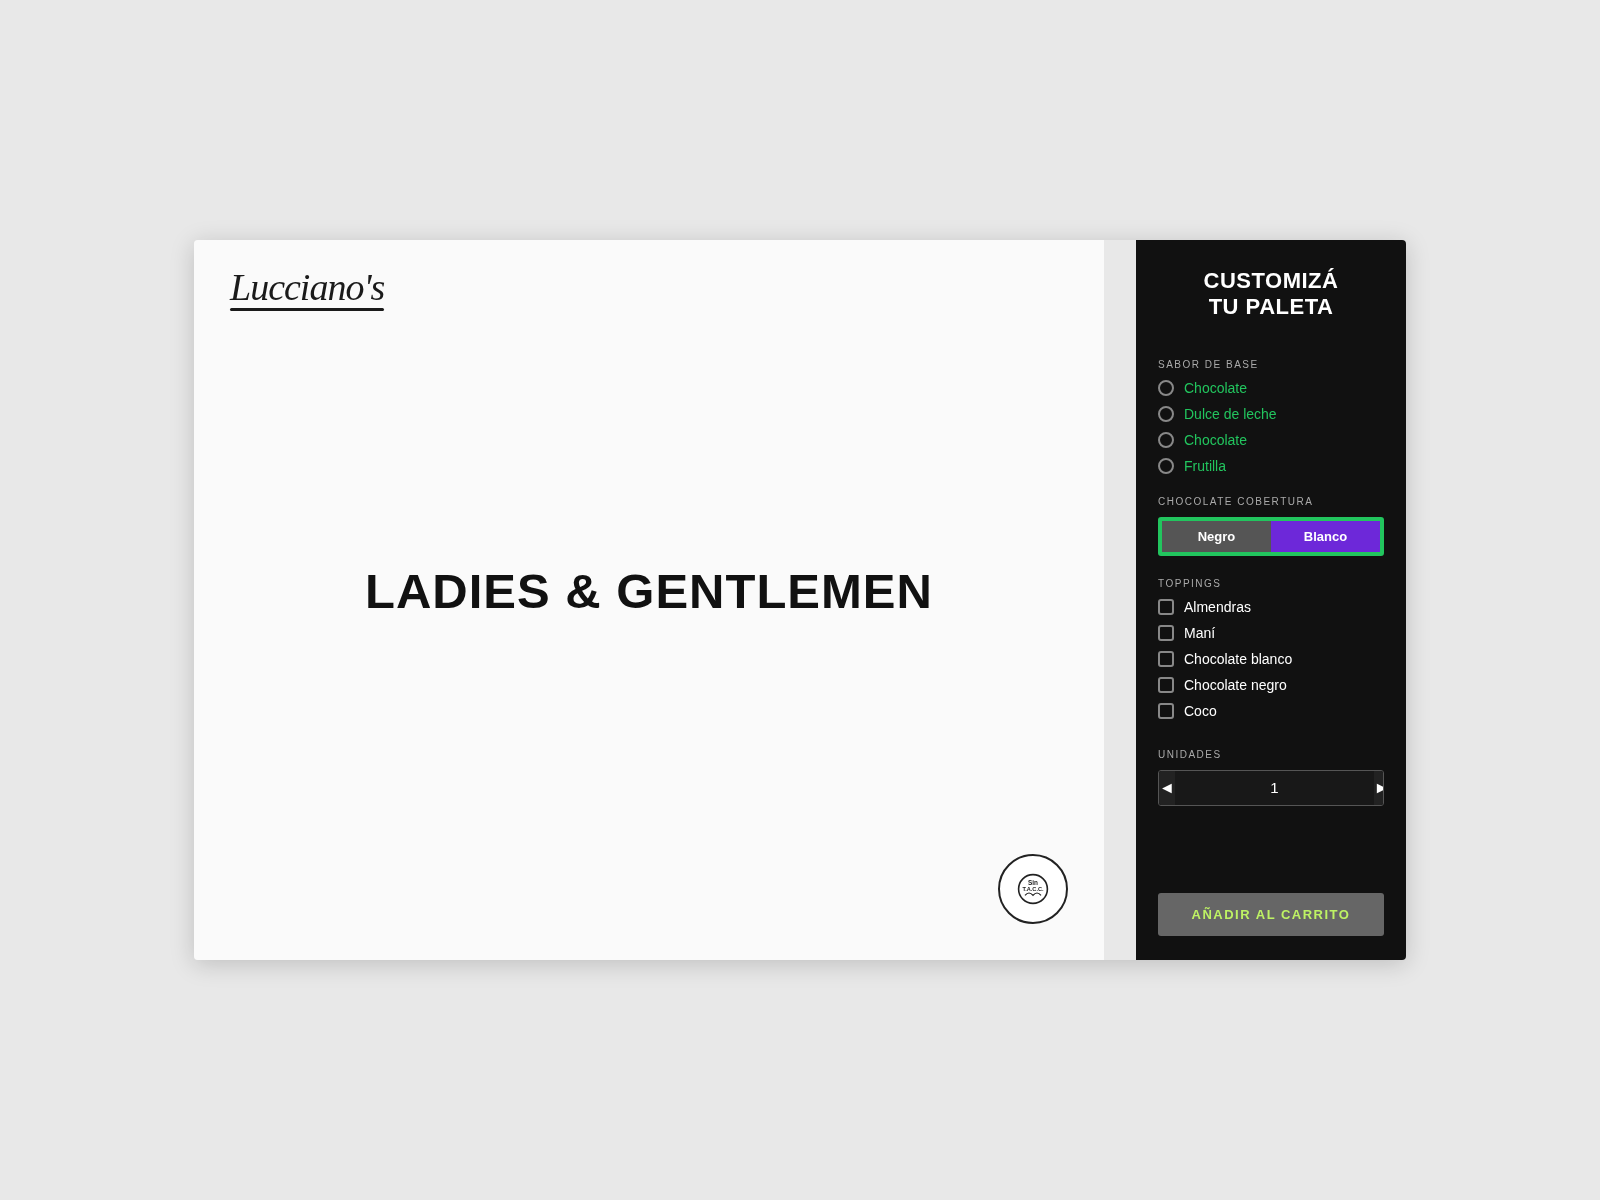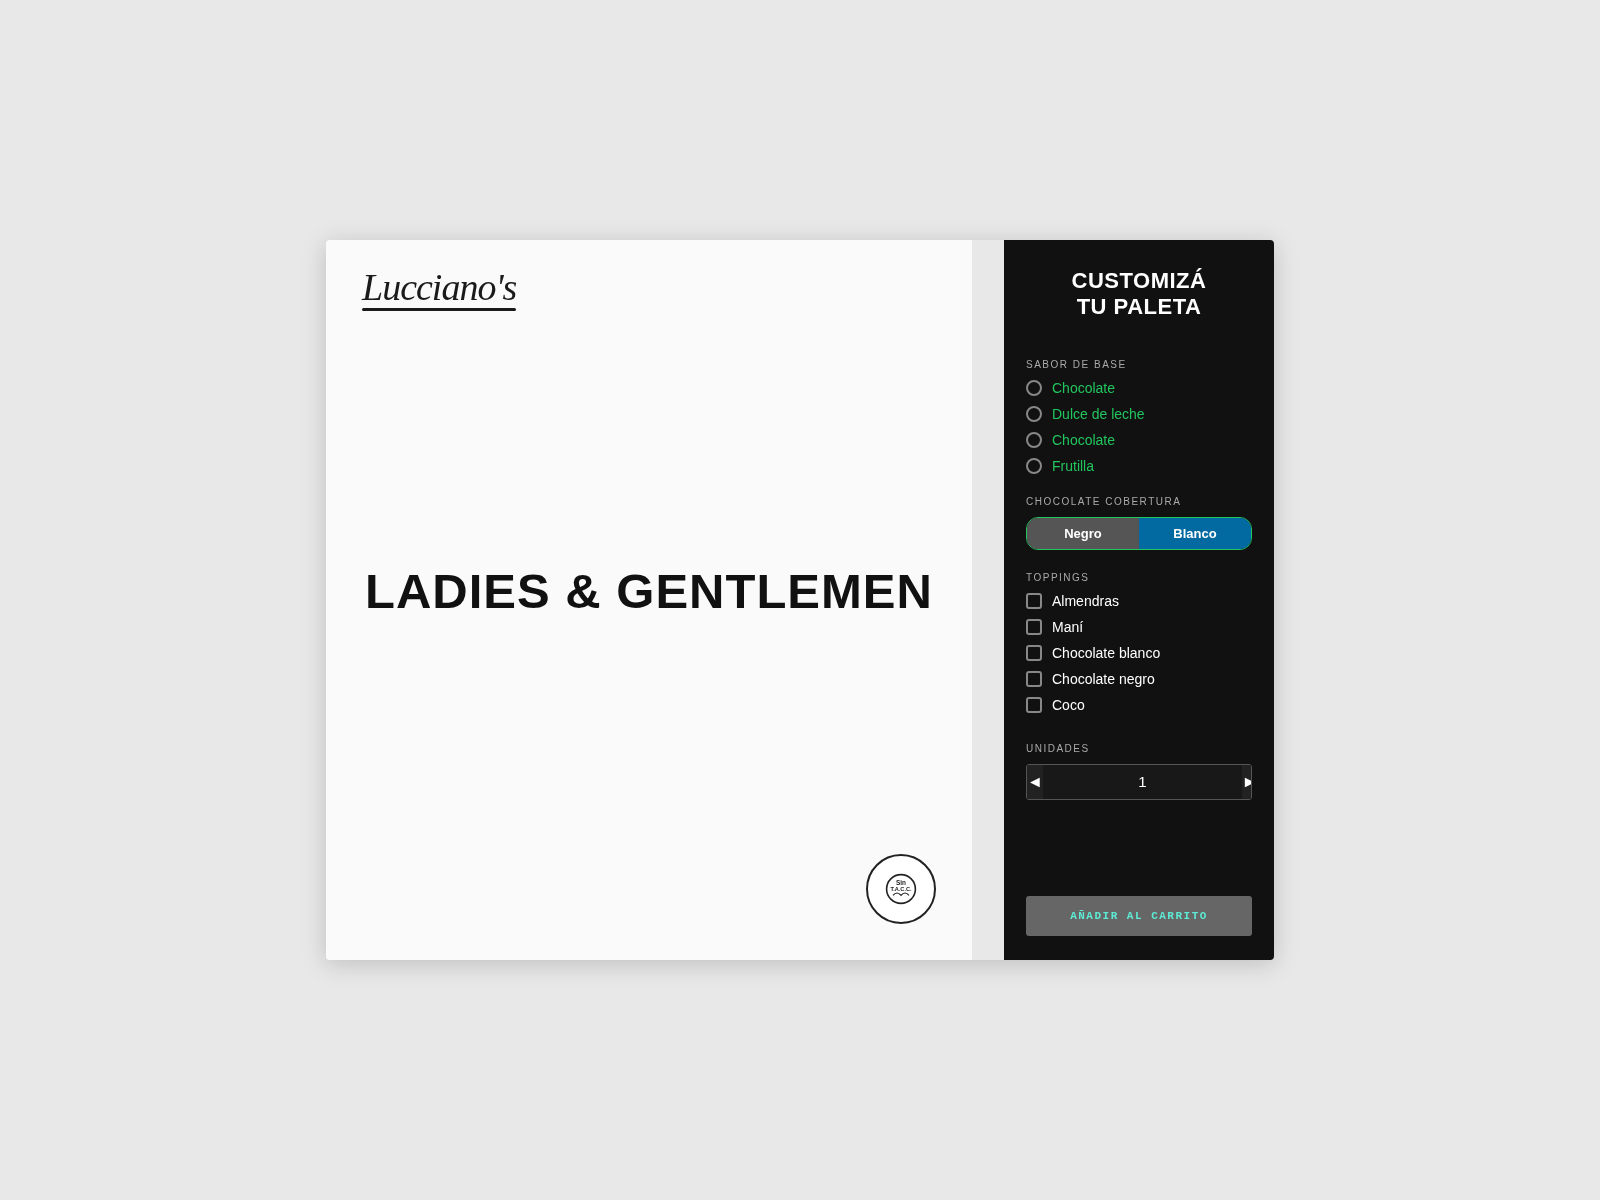--- a/index.html
+++ b/index.html
@@ -5,21 +5,21 @@
     * { box-sizing: border-box; margin: 0; padding: 0; }
     body {
       background: #e8e8e8;
       display: flex;
       justify-content: center;
       align-items: center;
       min-height: 100vh;
       font-family: Arial, sans-serif;
     }
     .outer-container {
-      width: 948px;
+      width: 1212px;
       height: 720px;
       display: flex;
       border-radius: 4px;
       overflow: hidden;
       box-shadow: 0 4px 24px rgba(0,0,0,0.18);
       gap: 32px;
     }
     .left-panel {
       background: #fafafa;
       flex: 1;
@@ -137,40 +137,40 @@
       background: transparent;
       flex-shrink: 0;
     }
     .radio-label {
       font-size: 14px;
       color: #22c55e;
     }
     .toggle-group {
       display: flex;
       margin-bottom: 18px;
-      border-radius: 12px;
+      border-radius: 3px;
       overflow: hidden;
-      border: 1px solid #22c55e;
+      border: 4px solid #22c55e;
     }
     .toggle-btn {
       flex: 1;
       padding: 8px 0;
       font-size: 13px;
       font-weight: bold;
       text-align: center;
       cursor: pointer;
       border: none;
       outline: none;
     }
     .toggle-btn.active-negro {
       background: #555;
       color: #fff;
     }
     .toggle-btn.active-blanco {
-      background: #0369a1;
+      background: #6d28d9;
       color: #fff;
     }
     .checkbox-group {
       display: flex;
       flex-direction: column;
       gap: 10px;
       margin-bottom: 26px;
     }
     .checkbox-item {
       display: flex;
@@ -217,30 +217,29 @@
       border: none;
       text-align: center;
       font-size: 15px;
       height: 34px;
       outline: none;
     }
     .add-to-cart-btn {
       width: 100%;
       padding: 14px 0;
       background: #666;
-      color: #5eead4;
-      font-size: 11px;
+      color: #bef264;
+      font-size: 13px;
       font-weight: 900;
       letter-spacing: 1.5px;
       text-transform: uppercase;
       border: none;
       border-radius: 3px;
       cursor: pointer;
       margin-top: auto;
-      font-family: Liberation Mono, monospace;
     }
   </style>
 </head>
 <body>
 
 <div class="outer-container">
 
   <div class="left-panel">
     <div class="logo-area">
       <div class="logo-text">Lucciano's</div>

